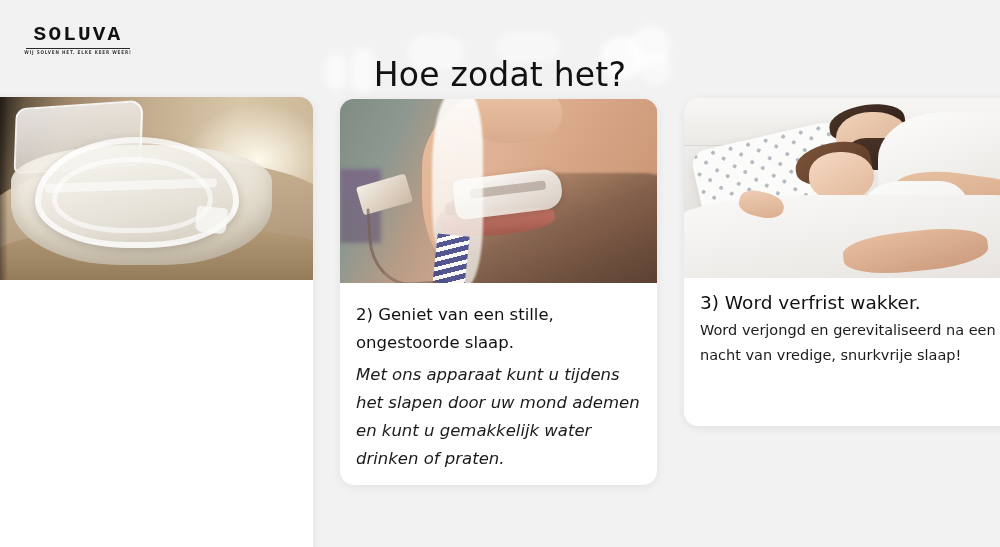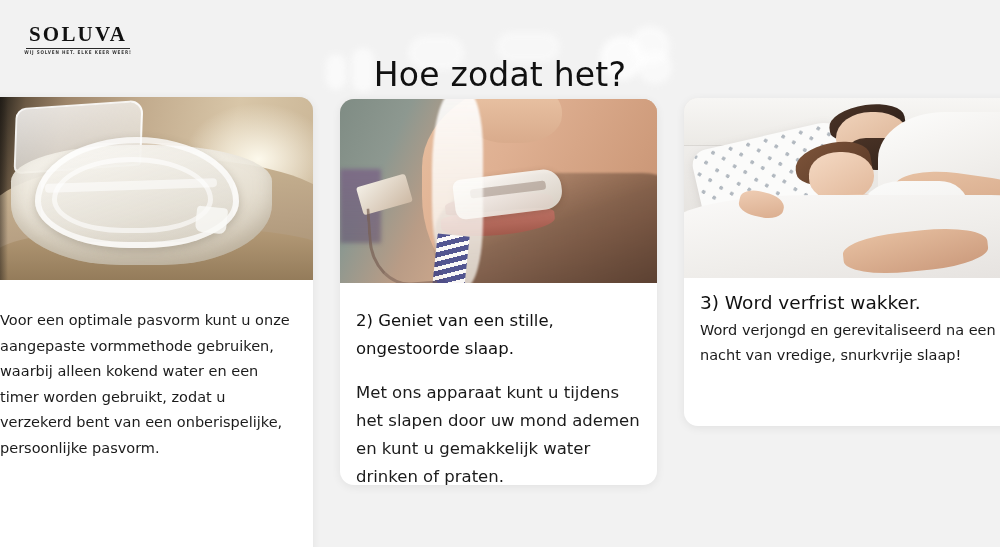--- a/index.html
+++ b/index.html
@@ -25,21 +25,21 @@
 
   .logo {
     position: absolute;
     left: 18px;
     top: 24px;
     width: 120px;
     text-align: center;
     user-select: none;
   }
   .logo-word {
-    font-family: Liberation Serif, serif;
+    font-family: Liberation Mono, monospace;
     font-size: 21px;
     font-weight: 700;
     letter-spacing: 2.2px;
     color: #111111;
     line-height: 1;
     white-space: nowrap;
   }
   .logo-rule {
     width: 104px;
     height: 1px;
@@ -109,41 +109,41 @@
     position: relative;
     width: 100%;
     overflow: hidden;
     background: #d8d2cb;
   }
   .card.c1 .card-photo { height: 183px; }
   .card.c2 .card-photo { height: 184px; }
   .card.c3 .card-photo { height: 180px; }
 
   .card-body {
-    padding: 24px 16px 0 16px;
+    padding: 18px 16px 0 16px;
   }
   .card.c1 .card-body { padding: 14px 18px 0 30px; }
   .card.c3 .card-body { padding: 12px 16px 0 16px; }
 
   .card-title {
     color: #111111;
     font-weight: 400;
     margin: 0;
   }
   .card.c1 .card-title { font-size: 20.5px; line-height: 27px; }
   .card.c2 .card-title { font-size: 16.5px; line-height: 28px; }
   .card.c3 .card-title { font-size: 18.5px; line-height: 26px; }
 
   .card-text {
     color: #1b1b1b;
     font-weight: 400;
     margin: 0;
   }
   .card.c1 .card-text { font-size: 14.5px; line-height: 25.5px; margin-top: 14px; }
-  .card.c2 .card-text { font-size: 16.5px; line-height: 28px; margin-top: 16px; }
+  .card.c2 .card-text { font-size: 16.5px; line-height: 28px; margin-top: 4px; font-style: italic; }
   .card.c3 .card-text { font-size: 14.5px; line-height: 25px; margin-top: 2px; }
 
   
   .p1-bg {
     position: absolute; inset: 0;
     background:
       radial-gradient(ellipse 120px 90px at 84% 34%, rgba(255,252,240,.95) 0%, rgba(255,248,228,0) 62%),
       linear-gradient(100deg, #1a1713 0%, #1d1a15 7%, #6b5944 15%, #9d856a 26%, #c2ab8d 46%, #d8c6a8 72%, #c9b494 100%);
   }
   .p1-stool {
@@ -399,21 +399,20 @@
     <div class="p1-stool-edge"></div>
     <div class="p1-case-lid"></div>
     <div class="p1-case-base"></div>
     <div class="p1-guard-outer"></div>
     <div class="p1-guard-inner"></div>
     <div class="p1-guard-ridge"></div>
     <div class="p1-tab"></div>
     <div class="p1-dark"></div>
   </div>
   <div class="card-body">
-    <p class="card-text">Voor een optimale pasvorm kunt u onze aangepaste vormmethode gebruiken, waarbij alleen kokend water en een timer worden gebruikt, zodat u verzekerd bent van een onberispelijke, persoonlijke pasvorm.</p>
   </div>
 </div>
 
 <div class="card c2">
   <div class="card-photo">
     <div class="p2-bg"></div>
     <div class="p2-purple"></div>
     <div class="p2-skin"></div>
     <div class="p2-nose"></div>
     <div class="p2-beard"></div>

